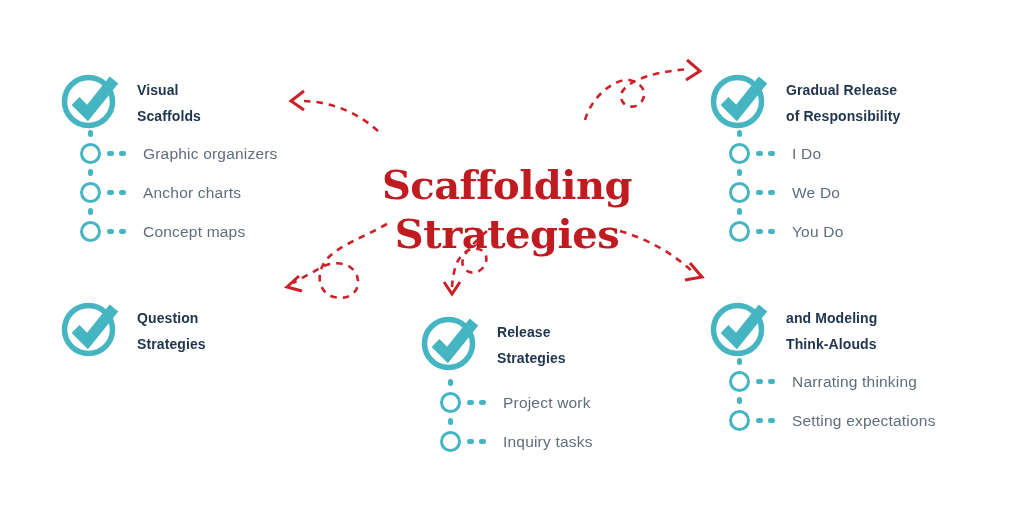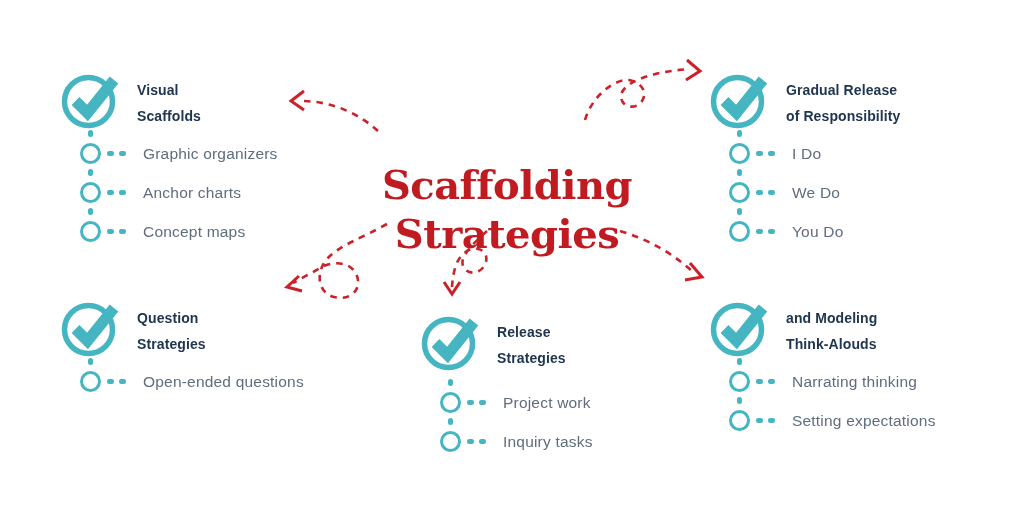--- a/index.html
+++ b/index.html
@@ -176,27 +176,20 @@
   <div class="section" style="left:62px;top:303px;">
     <svg class="big-check" width="68" height="60" viewBox="0 0 68 60">
       <circle cx="27.5" cy="30.5" r="24"></circle>
         <path d="M 14.5 30 L 26.5 42 L 53 9"></path>
     </svg>
     <h2 class="sec-title">
       <span>Question</span>
       <span>Strategies</span>
     </h2>
     <ul class="items y77">
-      <li class="item">
-        <span class="vdash"></span>
-        <span class="ring"></span>
-        <span class="hdash"></span>
-        <span class="hdash"></span>
-        <span class="item-label">Open-ended questions</span>
-      </li>
     </ul>
   </div>
 
   <div class="section" style="left:422px;top:317px;">
     <svg class="big-check" width="68" height="60" viewBox="0 0 68 60">
       <circle cx="27.5" cy="30.5" r="24"></circle>
         <path d="M 14.5 30 L 26.5 42 L 53 9"></path>
     </svg>
     <h2 class="sec-title">
       <span>Release</span>

